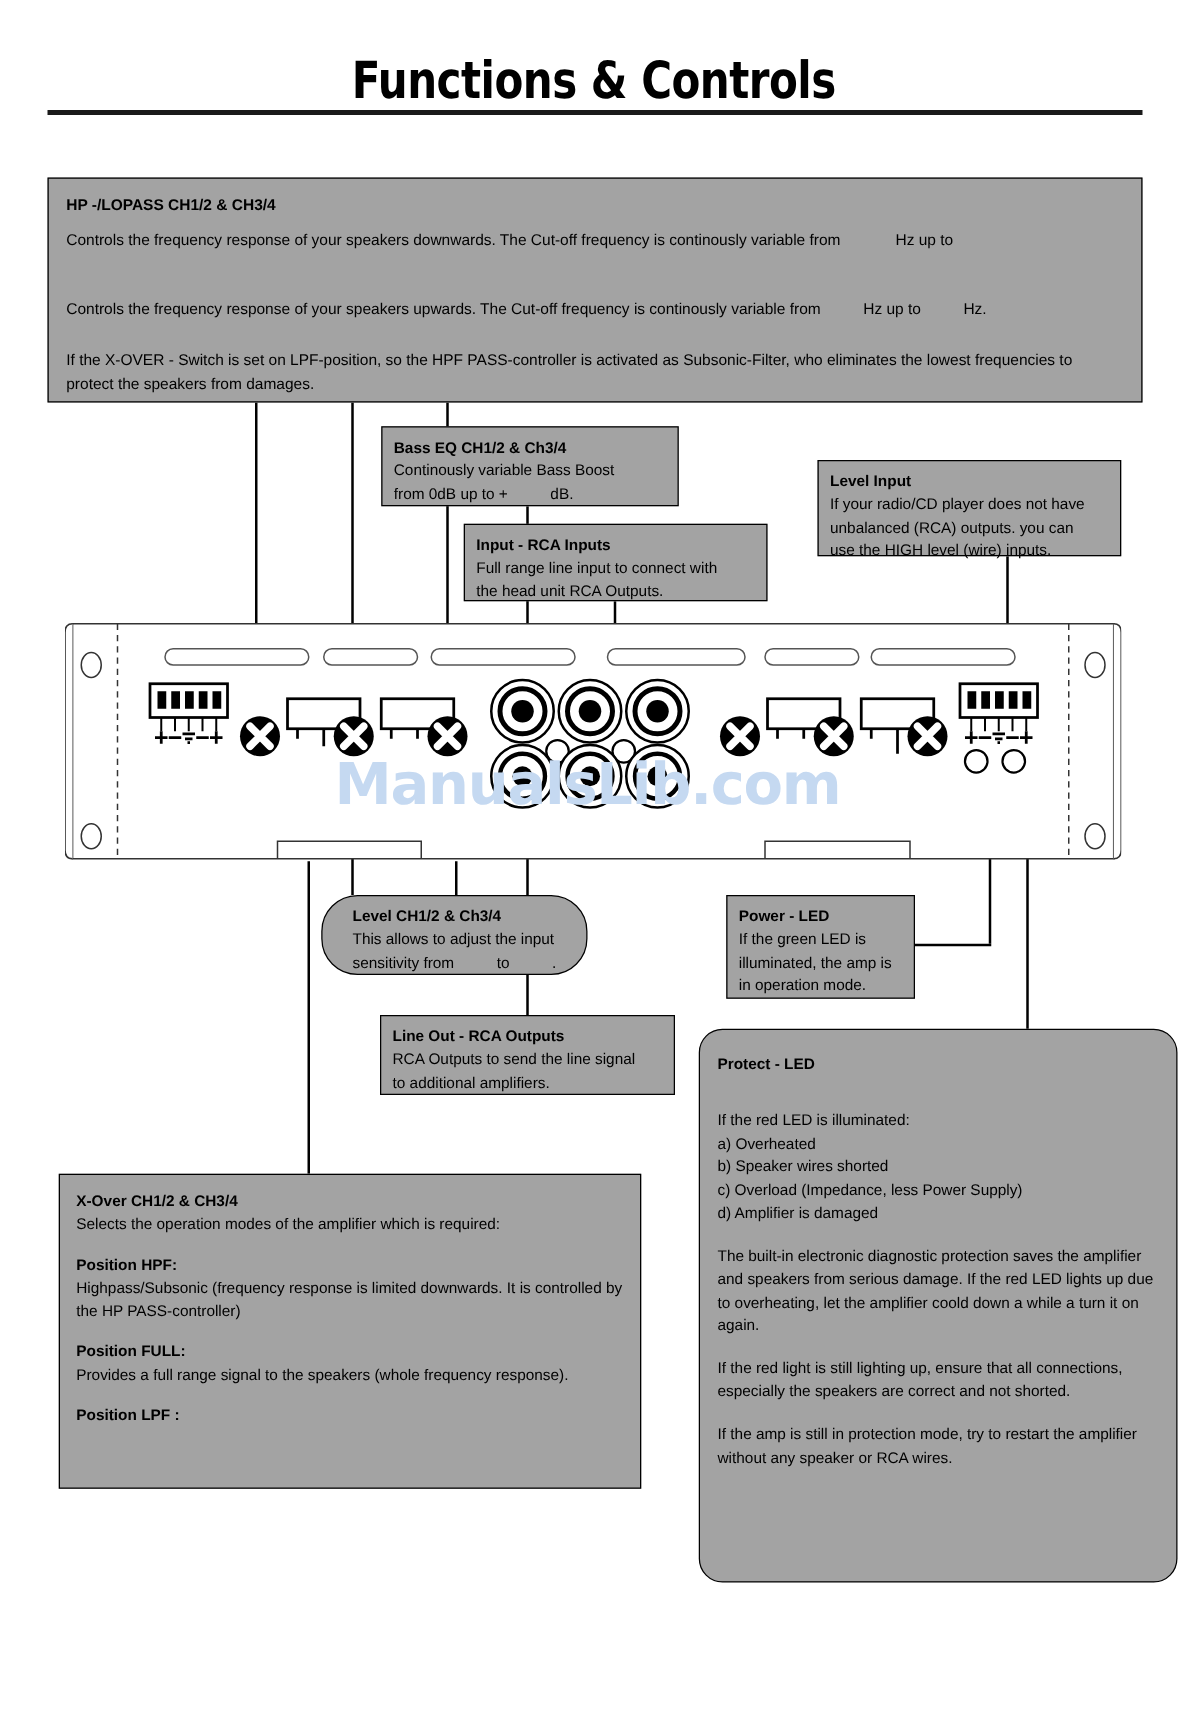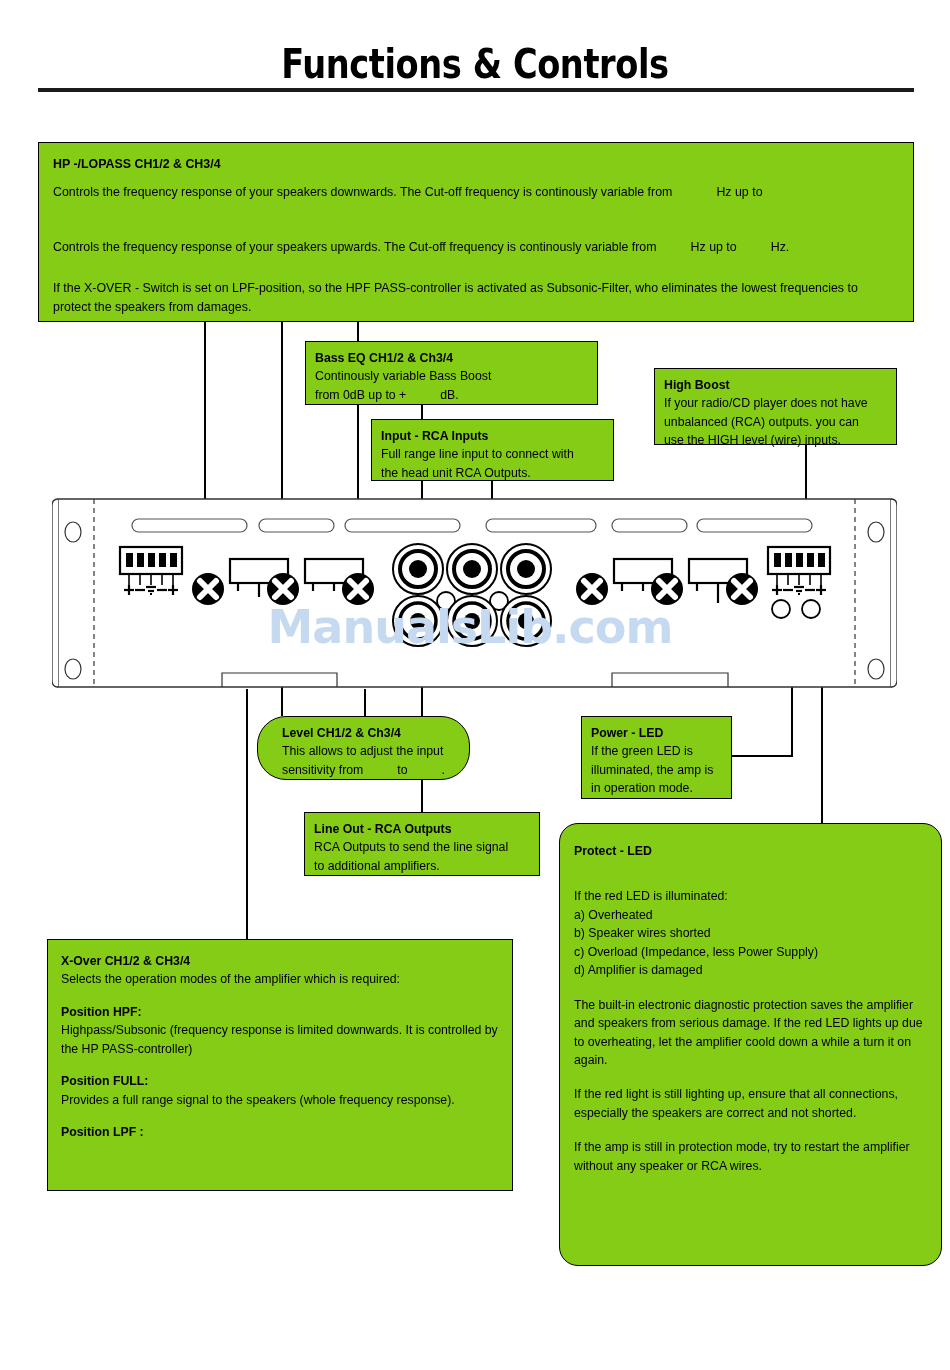--- a/index.html
+++ b/index.html
@@ -41,21 +41,21 @@
     top: 88px;
     width: 876px;
     height: 4px;
     background: #1a1a1a;
   }
 
   
   .box {
     position: absolute;
     border: 1.4px solid #000;
-    background: #84cc16;
+    background: #a3a3a3;
     box-sizing: border-box;
     font-size: 12.3px;
     line-height: 1.45;
     padding: 8px 10px;
     z-index: 5;
   }
   .box .hd {
     font-weight: bold;
     display: block;
   }
@@ -72,21 +72,21 @@
     width: 876px; height: 180px;
     padding: 13px 14px;
     font-size: 12.4px;
   }
   #box-hplopass .l1 { margin-top: 10px; }
   #box-hplopass .l2 { margin-top: 37px; }
   #box-hplopass .l3 { margin-top: 22px; line-height: 1.5; }
 
   #box-basseq {
     left: 305px; top: 341px;
-    width: 293px; height: 64px;
+    width: 238px; height: 64px;
     padding: 7px 9px;
     line-height: 1.5;
   }
   #box-input {
     left: 371px; top: 419px;
     width: 243px; height: 62px;
     padding: 7px 9px;
     line-height: 1.5;
   }
   #box-highinput {
@@ -193,21 +193,21 @@
   <div class="ln lnv" style="left:421px; top:405px; height:180px;"></div>
 
   <div class="box" id="box-input">
     <span class="hd">Input - RCA Inputs</span>
     <p>Full range line input to connect with</p>
     <p>the head unit RCA Outputs.</p>
   </div>
   <div class="ln lnv" style="left:491px; top:481px; height:104px;"></div>
 
   <div class="box" id="box-highinput">
-    <span class="hd">High Boost</span>
+    <span class="hd">Level Input</span>
     <p>If your radio/CD player does not have</p>
     <p>unbalanced (RCA) outputs. you can</p>
     <p>use the HIGH level (wire) inputs.</p>
   </div>
   <div class="ln lnv" style="left:805px; top:445px; height:140px;"></div>
 
   <div id="amp">
     <svg width="845" height="192" viewBox="0 0 845 192" xmlns="http://www.w3.org/2000/svg">
 
       <path d="M6,2 L839,2 L839,190 L6,190 Z" fill="#fff" stroke="#333" stroke-width="1.3"></path>

